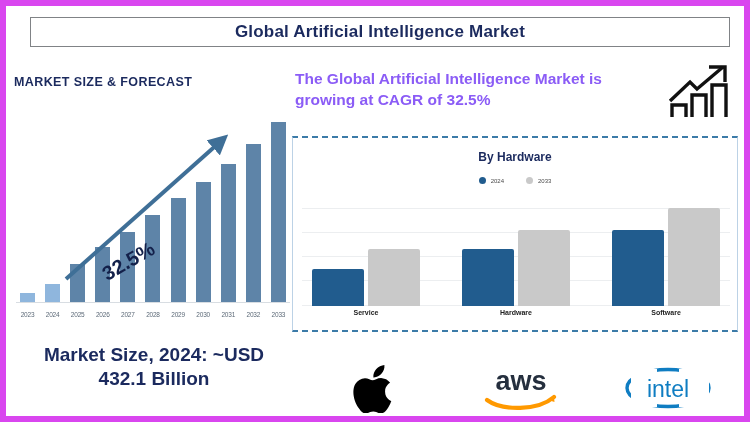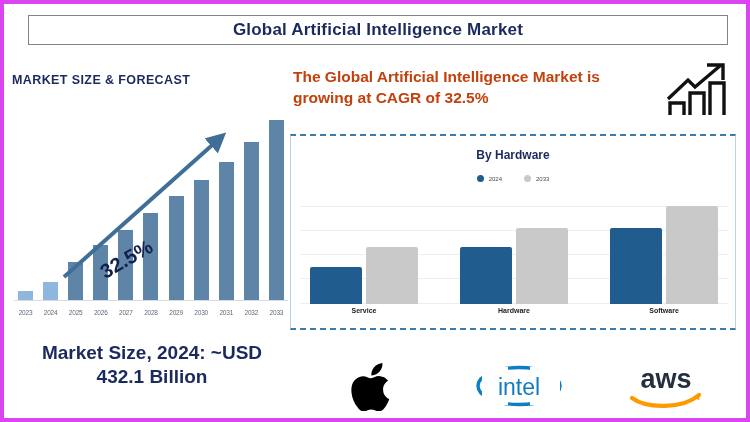--- a/index.html
+++ b/index.html
@@ -8,21 +8,21 @@
     background: #ffffff;
   }
   body {
     font-family: "Liberation Sans", sans-serif;
   }
   #infographic {
     position: relative;
     width: 750px;
     height: 422px;
     background: #ffffff;
-    border: 4px solid #d946ef;
+    border: 6px solid #d946ef;
     box-sizing: border-box;
     overflow: hidden;
   }
 
   
   .title-box {
     position: absolute;
     left: 24px;
     top: 11px;
     width: 700px;
@@ -152,21 +152,21 @@
 
   
   .cagr-headline {
     position: absolute;
     left: 289px;
     top: 62px;
     width: 355px;
     font-size: 15.5px;
     font-weight: bold;
     line-height: 1.38;
-    color: #c2410c;
+    color: #8b5cf6;
   }
   .growth-icon {
     position: absolute;
     left: 660px;
     top: 55px;
     width: 80px;
     height: 62px;
   }
 
   
@@ -434,32 +434,32 @@
   <div class="logos">
 
     <div class="logo-cell">
       <svg width="42" height="50" viewBox="0 0 42 50">
         <path d="M28.6 10.6c1.9-2.3 3.2-5.5 2.8-8.7-2.8.1-6.2 1.9-8.1 4.2-1.8 2-3.3 5.3-2.9 8.4 3.1.2 6.3-1.6 8.2-3.9z" fill="#000000"></path>
         <path d="M31.3 15.4c-4.5-.3-8.3 2.6-10.5 2.6-2.1 0-5.4-2.5-8.9-2.4-4.6.1-8.8 2.7-11.2 6.8-4.8 8.3-1.2 20.6 3.4 27.4 2.3 3.3 5 7 8.6 6.9 3.4-.1 4.7-2.2 8.9-2.2 4.1 0 5.3 2.2 8.9 2.1 3.7-.1 6-3.3 8.3-6.7 2.6-3.8 3.6-7.5 3.7-7.7-.1-.1-7.1-2.8-7.2-10.9-.1-6.8 5.5-10 5.8-10.2-3.2-4.7-8.1-5.2-9.8-5.3z" fill="#000000" transform="scale(0.86) translate(2,2)"></path>
       </svg>
     </div>
 
     <div class="logo-cell">
+      <svg width="86" height="48" viewBox="0 0 86 48">
+        <text x="43" y="26" font-family="'Liberation Sans', sans-serif" font-size="27" font-weight="bold" fill="#252f3e" text-anchor="middle">aws</text>
+        <path d="M9 36 C24 47, 60 47, 76 33" fill="none" stroke="#f90" stroke-width="4.2" stroke-linecap="round"></path>
+        <path d="M76 33 L70 36 L76.5 38 Z" fill="#f90"></path>
+      </svg>
+    </div>
+
+    <div class="logo-cell">
       <svg width="92" height="46" viewBox="0 0 92 46">
         <ellipse cx="46" cy="23" rx="41" ry="18.5" fill="none" stroke="#0f7dc2" stroke-width="3.4"></ellipse>
         <rect x="9" y="4" width="26" height="38" fill="#ffffff"></rect>
         <rect x="57" y="4" width="30" height="38" fill="#ffffff"></rect>
         <text x="46" y="32" font-family="'Liberation Sans', sans-serif" font-size="23" font-weight="normal" fill="#0f7dc2" text-anchor="middle">intel</text>
       </svg>
     </div>
 
-    <div class="logo-cell">
-      <svg width="86" height="48" viewBox="0 0 86 48">
-        <text x="43" y="26" font-family="'Liberation Sans', sans-serif" font-size="27" font-weight="bold" fill="#252f3e" text-anchor="middle">aws</text>
-        <path d="M9 36 C24 47, 60 47, 76 33" fill="none" stroke="#f90" stroke-width="4.2" stroke-linecap="round"></path>
-        <path d="M76 33 L70 36 L76.5 38 Z" fill="#f90"></path>
-      </svg>
-    </div>
-
 
   </div>
 
 </div>
 
 </body></html>

